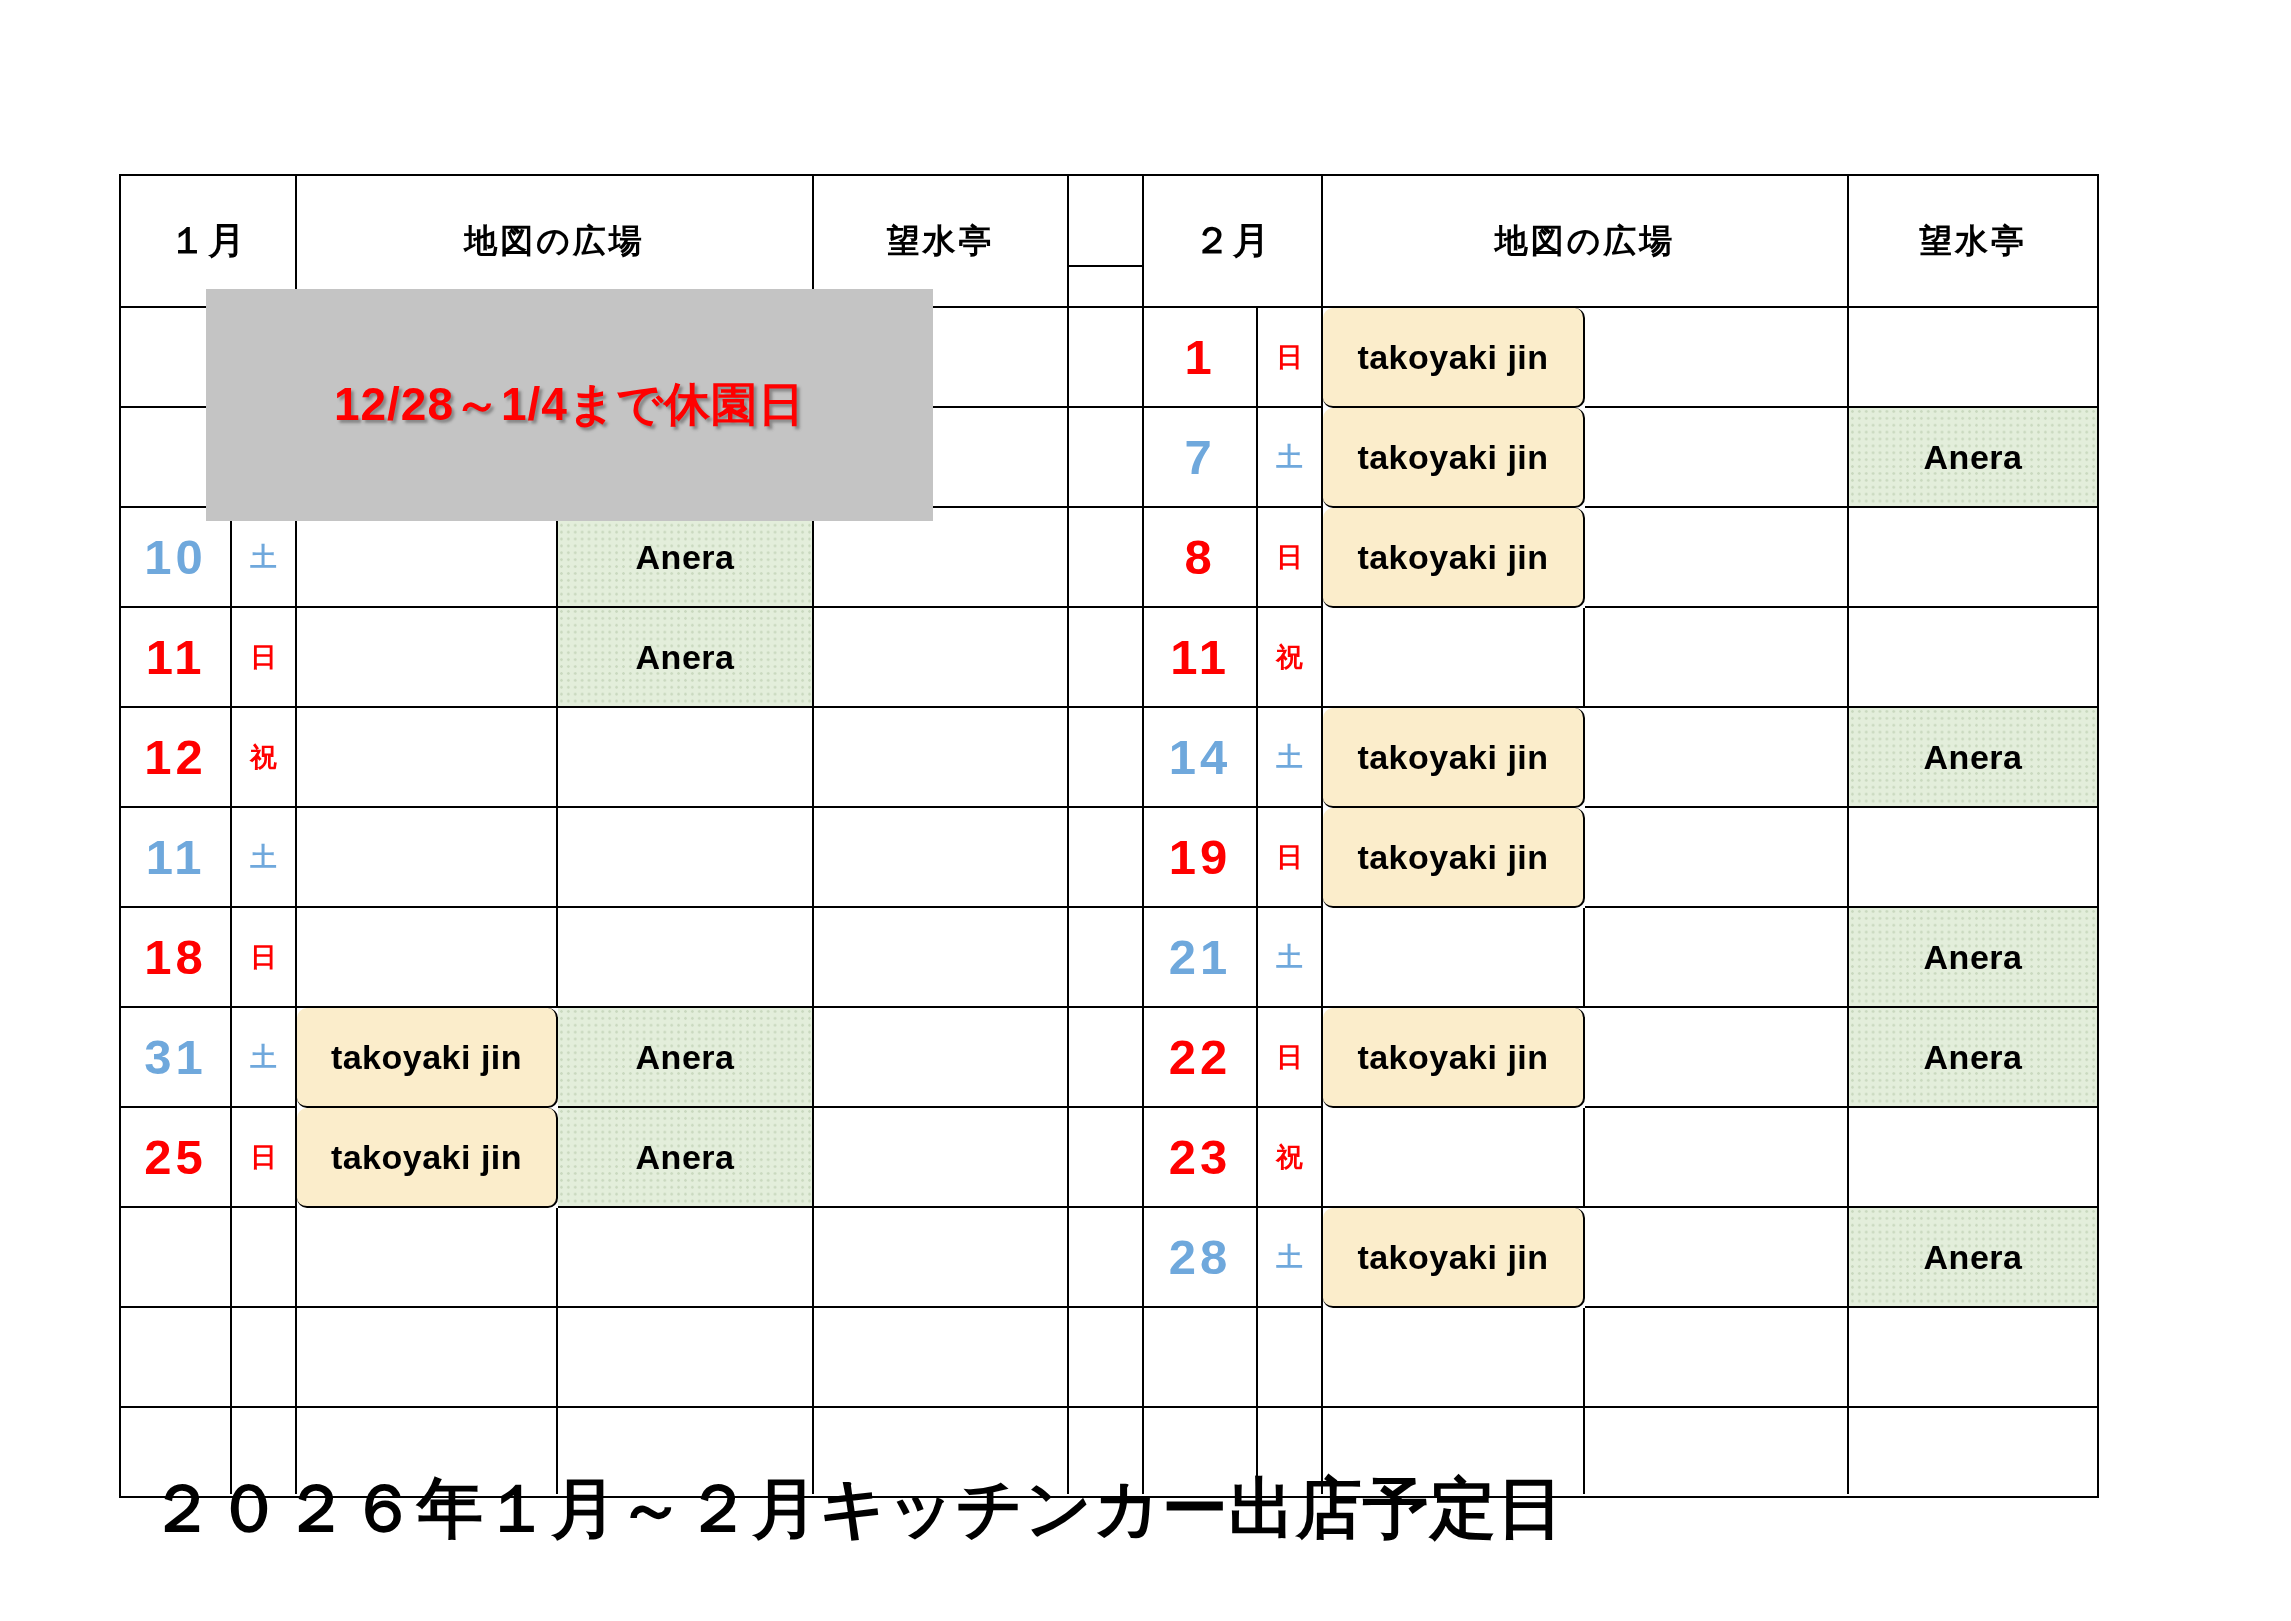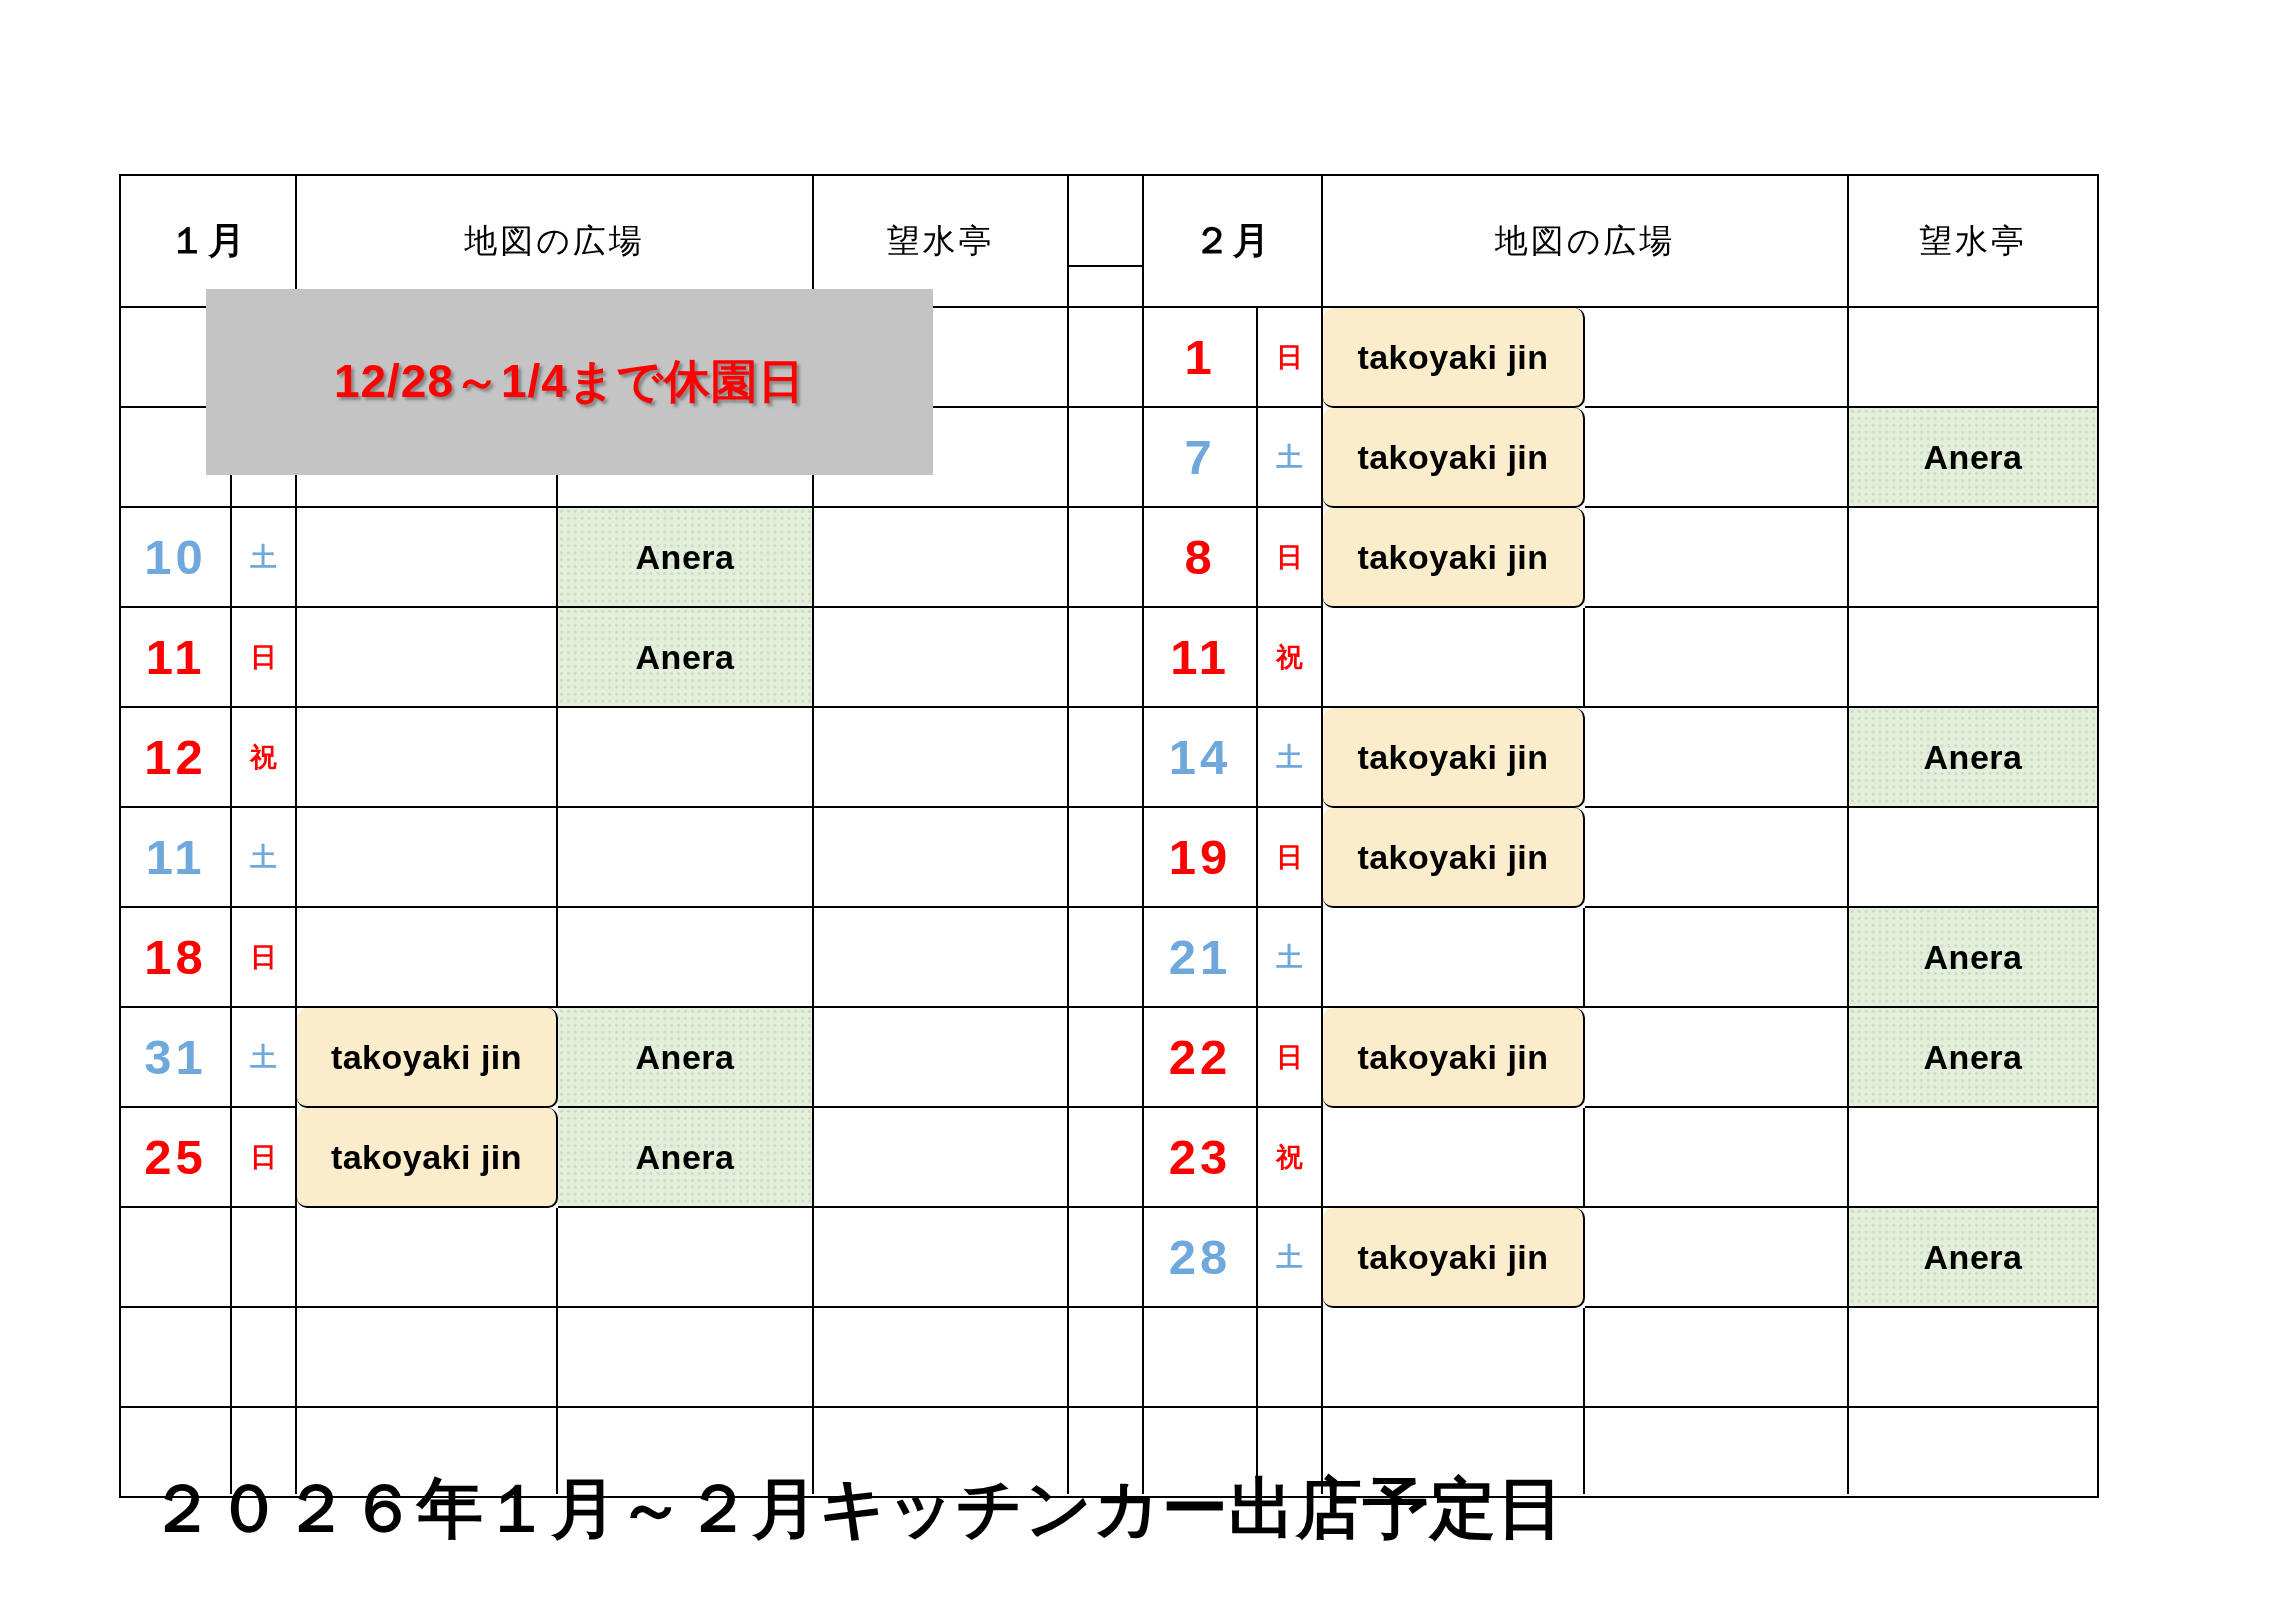--- a/index.html
+++ b/index.html
@@ -32,38 +32,38 @@
     overflow:hidden;white-space:nowrap;
   }
   .cell.span2{grid-column:span 2;}
   .cell.h{border-bottom:2.9px solid var(--c-border);}
   .cell.lend{border-right:2.9px solid var(--c-border);}   
   .cell.send{border-right:2.9px solid var(--c-border);}   
   .cell.rend{border-right:0;}                            
   .cell.bend{border-bottom:0;}                           
 
   .h.month{font-size:37px;font-weight:bold;letter-spacing:2px;}
-  .h.venue{font-size:33px;font-weight:normal;letter-spacing:2.9px;}
+  .h.venue{font-size:33px;font-weight:bold;letter-spacing:2.9px;}
   .h.spacer{position:relative;}
   .h.spacer .mid-line{position:absolute;left:0;right:0;top:89px;height:2px;background:var(--c-border);}
 
   .date{font-size:49px;font-weight:bold;letter-spacing:3.9px;}
   .dow{font-size:26.5px;font-weight:bold;}
   .c-sat{color:var(--c-sat);}
   .c-red{color:var(--c-red);}
   .val{font-size:34px;font-weight:bold;letter-spacing:0.5px;}
   .fill-tako{background:var(--c-tako);border-radius:10px;}
   .fill-anera{
     background-color:var(--c-anera);
     background-image:radial-gradient(rgba(110,140,90,0.22) 1px, transparent 1.6px);
     background-size:6.9px 6.9px;
   }
 
   .banner{
-    position:absolute;left:206px;top:289px;width:727px;height:186px;
+    position:absolute;left:206px;top:289px;width:727px;height:232px;
     background:var(--c-banner-bg);z-index:5;
     display:flex;align-items:center;justify-content:center;
   }
   .banner span{
     font-size:46px;font-weight:bold;color:var(--c-banner-text);
     letter-spacing:1px;text-shadow:2.9px 2.9px 2.9px rgba(60,60,60,0.45);
   }
 
   .main-title{
     position:absolute;left:149px;top:1464px;

